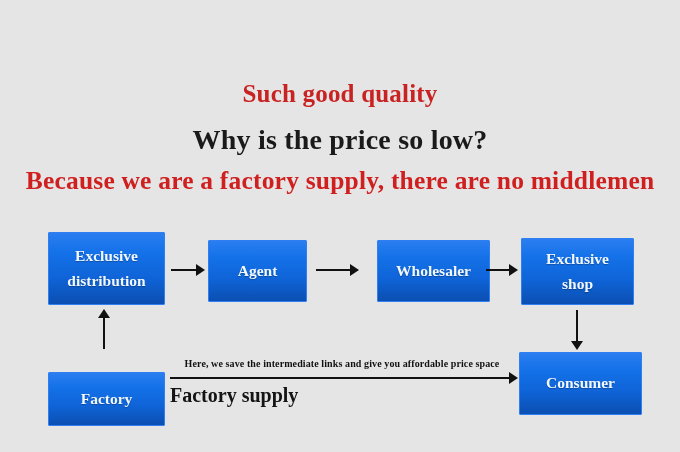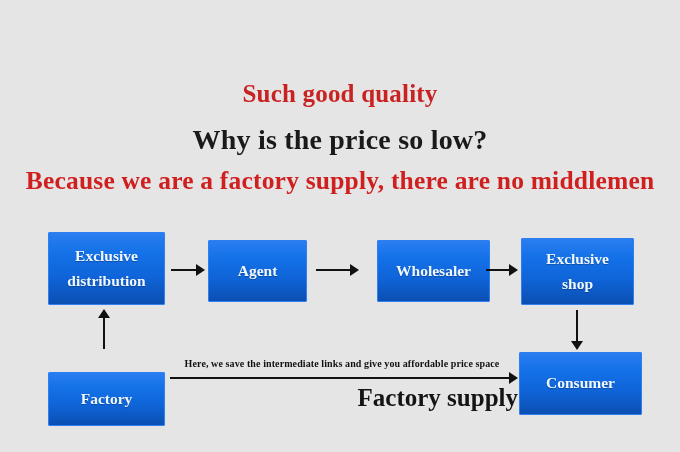--- a/index.html
+++ b/index.html
@@ -154,22 +154,22 @@
     font-weight: bold;
     color: #111111;
     white-space: nowrap;
     letter-spacing: 0.1px;
   }
   #caption-factory-supply {
     position: absolute;
     left: 170px;
     top: 384px;
     width: 348px;
-    text-align: right;
-    font-size: 25px;
+    text-align: left;
+    font-size: 20px;
     font-weight: bold;
     color: #141414;
     white-space: nowrap;
   }
 </style>
 </head>
 <body>
 
 <div id="canvas">
 

